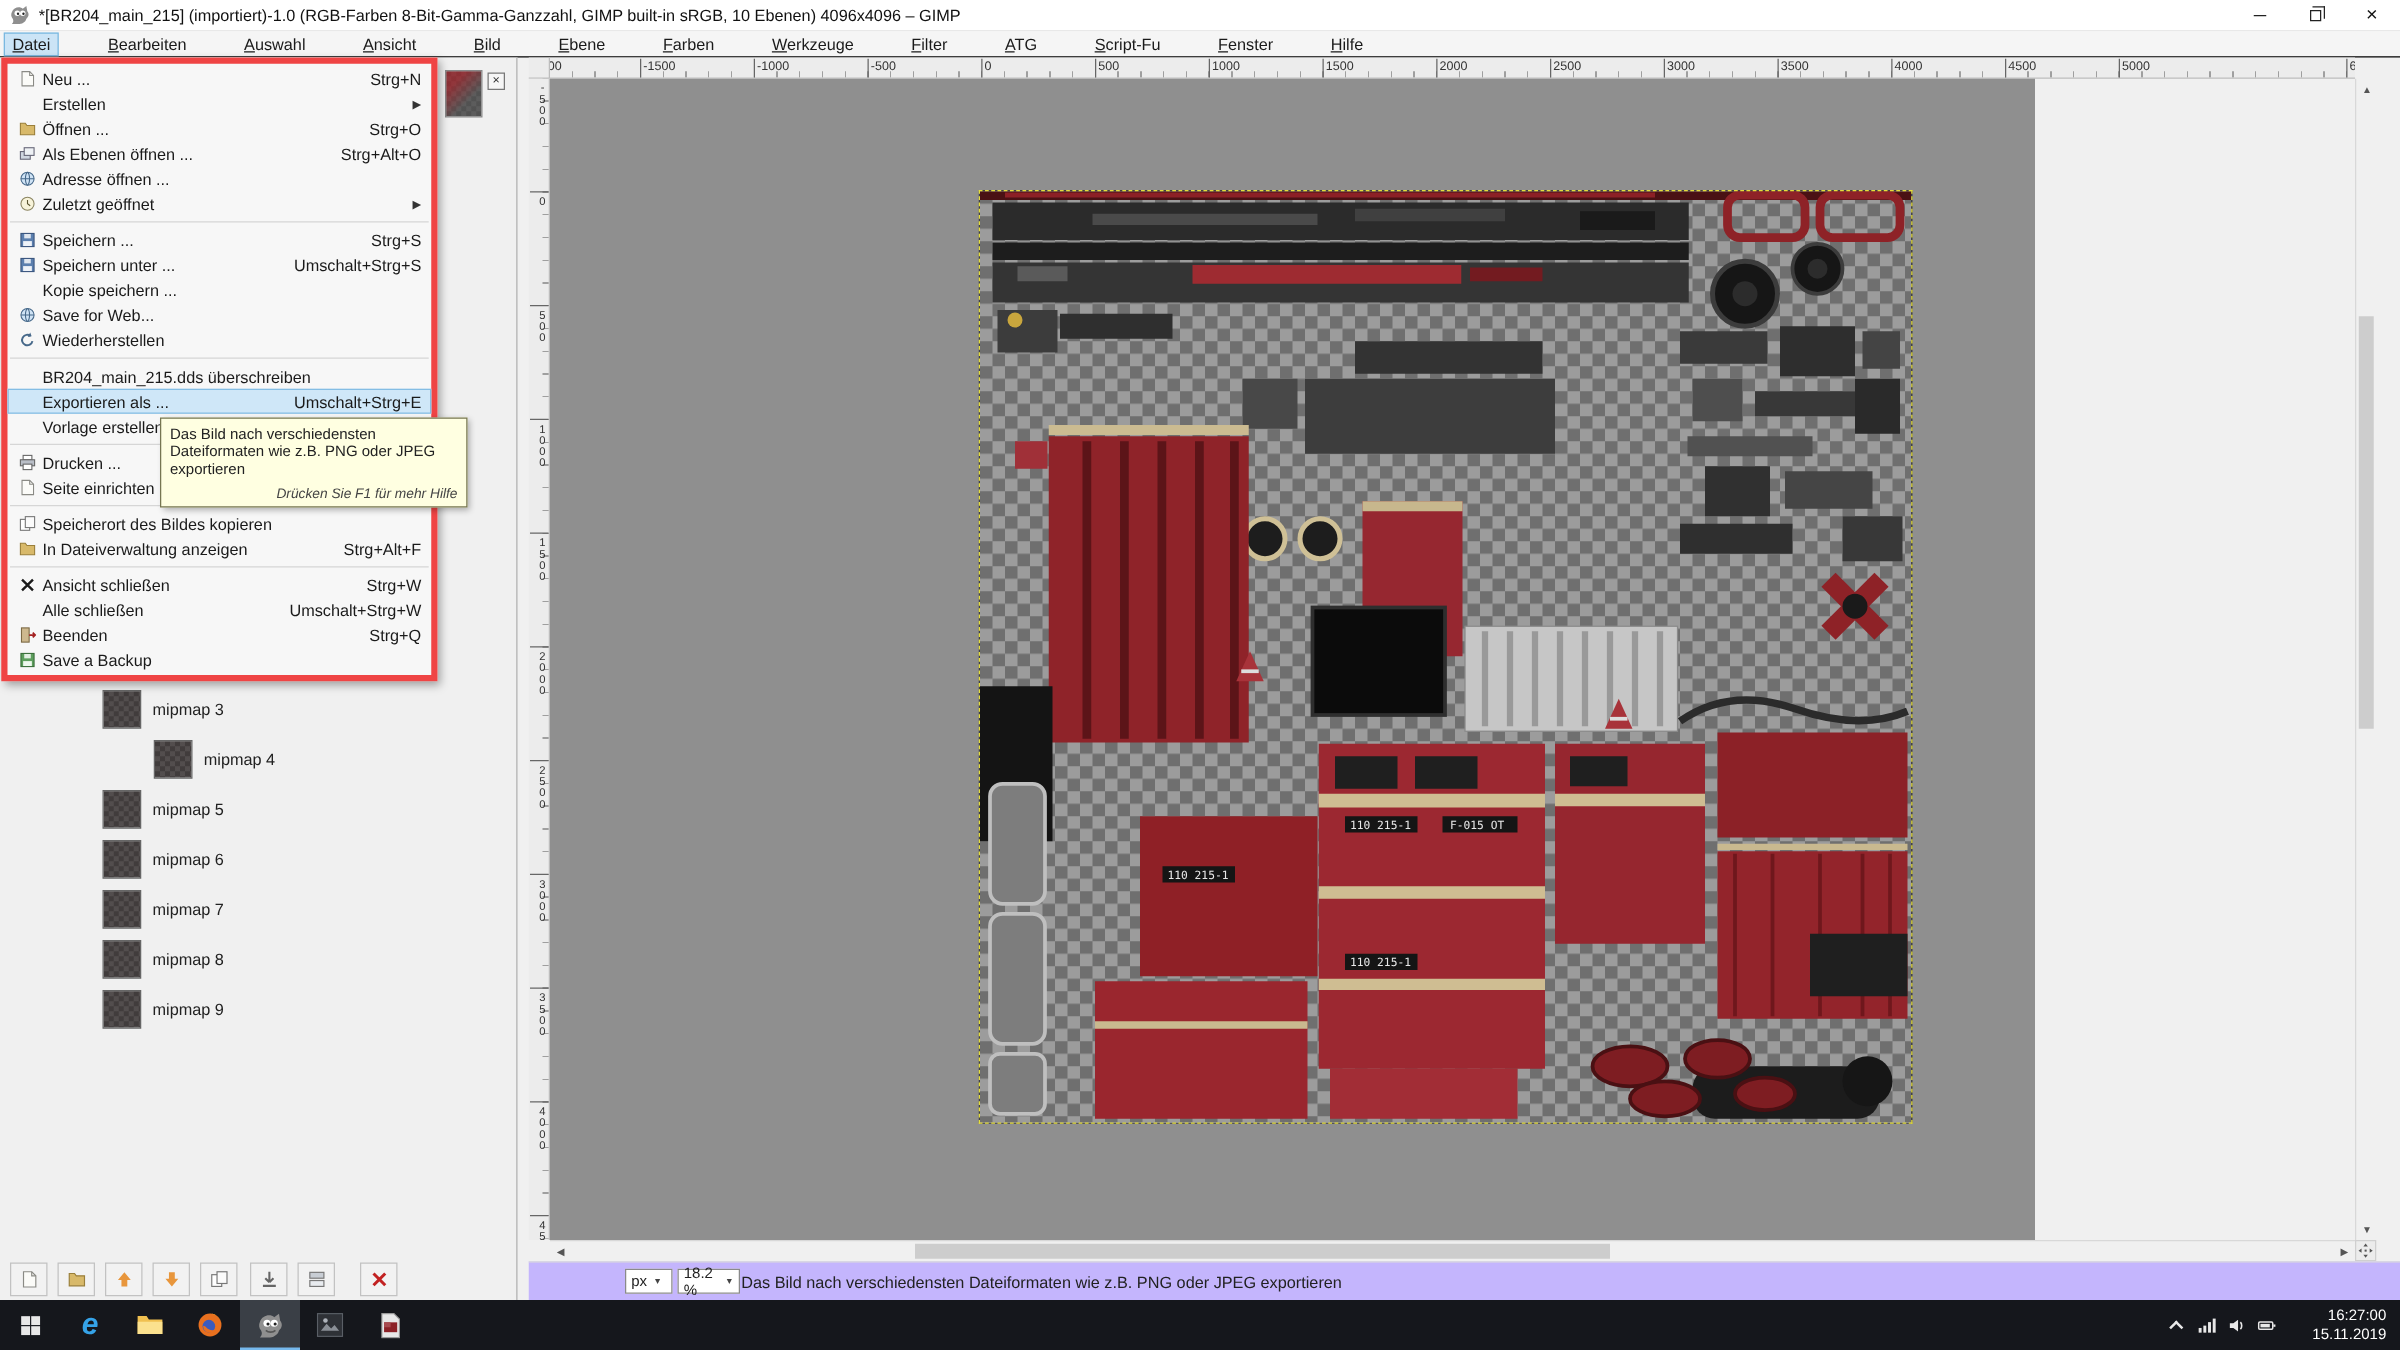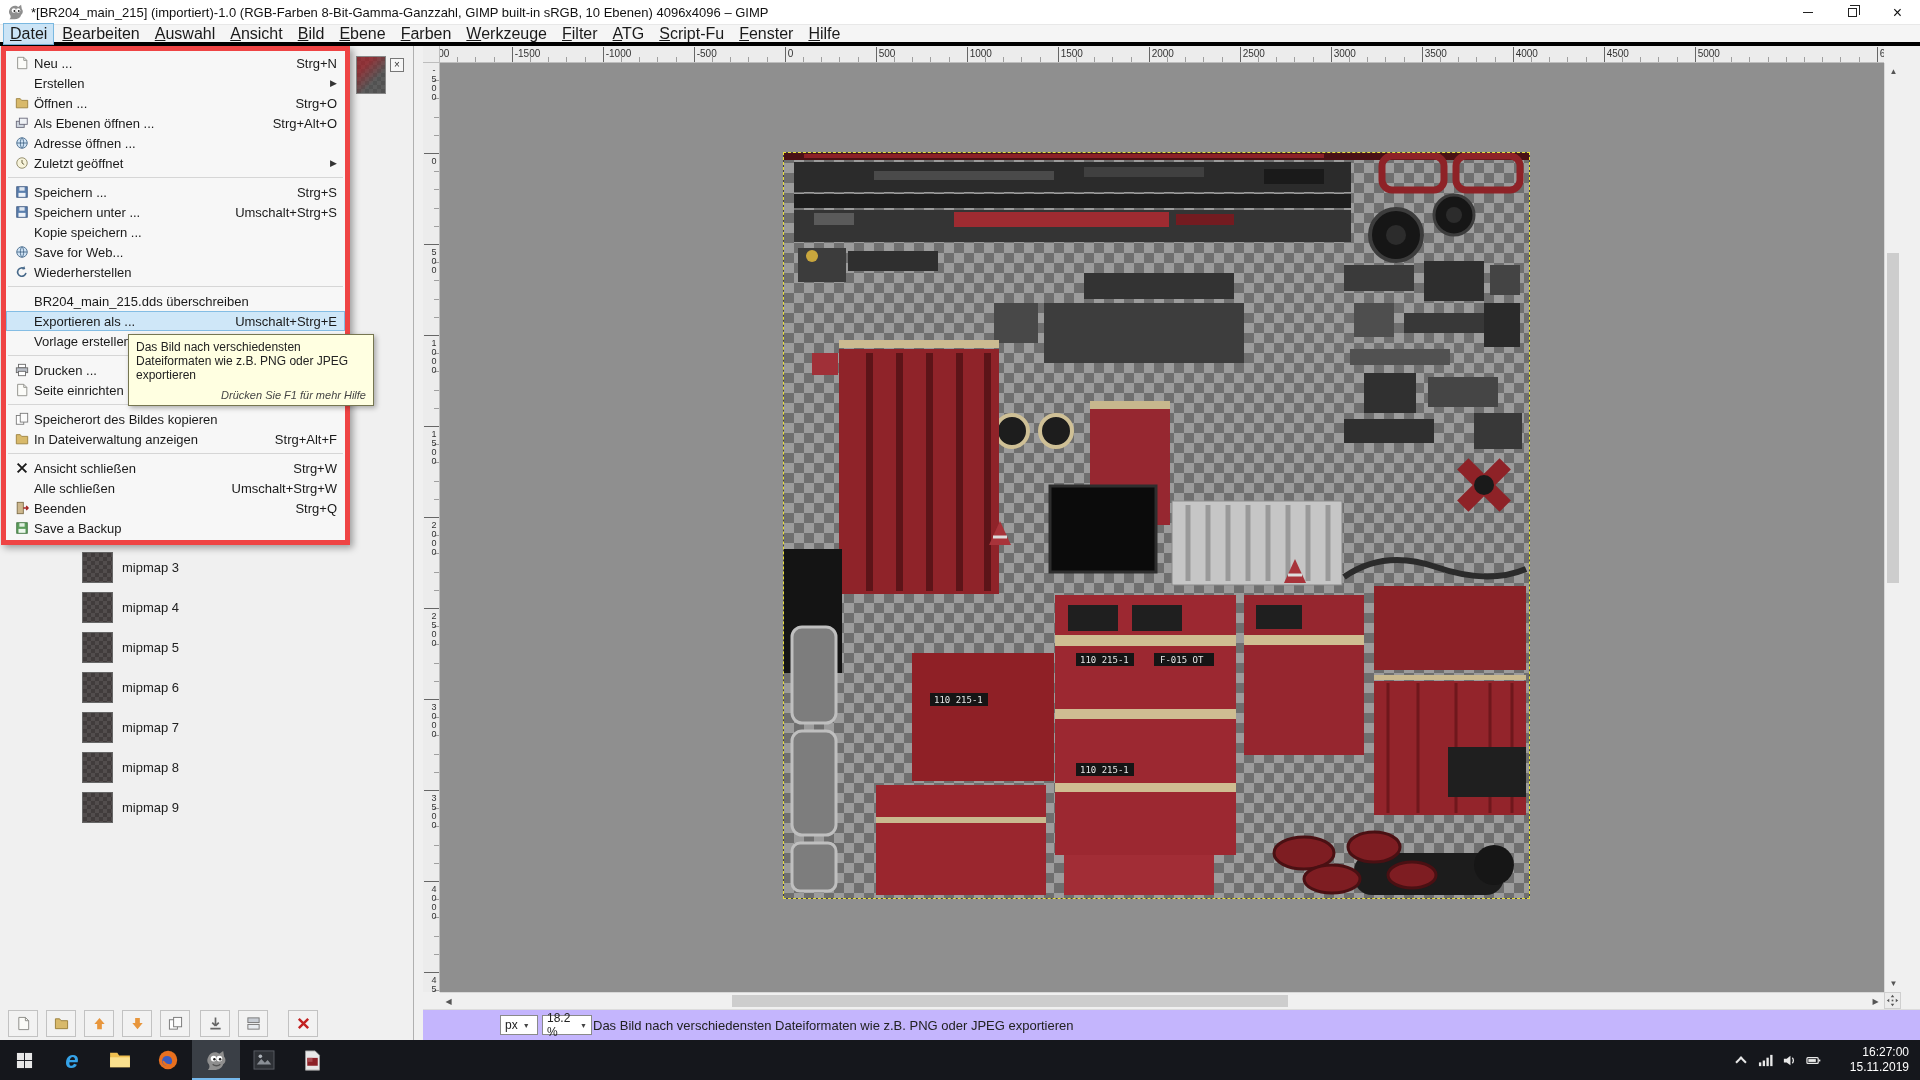--- a/index.html
+++ b/index.html
@@ -12,21 +12,21 @@
   .app-icon{width:18px;height:16px;margin:0 6px 0 7px;flex:0 0 auto;}
   .title-text{font-size:13px;color:#111;white-space:nowrap;}
   .win-controls{position:absolute;right:0;top:0;height:25px;display:flex;}
   .win-btn{width:45px;height:25px;display:flex;align-items:center;justify-content:center;color:#222;}
   .glyph-min{width:10px;height:1px;background:#222;}
   .glyph-restore{position:relative;width:9px;height:9px;border:1px solid #222;background:#fff;}
   .glyph-restore::before{content:"";position:absolute;left:1px;top:-4px;width:9px;height:9px;border:1px solid #222;border-left:0;border-bottom:0;}
   .glyph-close{font-size:16px;line-height:1;color:#111;}
 
   
-  .menubar{position:absolute;left:0;top:25px;right:0;height:21px;background:#f5f5f5;border-bottom:4px solid #000000;display:flex;align-items:center;padding-left:3px;font-size:16px;}
+  .menubar{position:absolute;left:0;top:25px;right:0;height:21px;background:#f5f5f5;border-bottom:1px solid #000000;display:flex;align-items:center;padding-left:3px;font-size:13px;gap:31px;}
   .mb-item{display:inline-block;padding:2px 7px;margin-right:1px;}
   .mb-item::first-letter{text-decoration:underline;}
   .mb-item.active{background:#cbe4f6;outline:1px solid #7ab8e0;outline-offset:-1px;}
 
   
   .dock{position:absolute;left:0;top:46px;width:414px;bottom:40px;background:#f0f0f0;border-right:1px solid #b0b0b0;}
   .image-tab-thumb{position:absolute;left:356px;top:10px;width:30px;height:38px;border:1px solid #888;
     background:linear-gradient(135deg,rgba(140,33,39,.85) 25%,rgba(60,60,60,.72) 65%),
     repeating-conic-gradient(#b0b0b0 0% 25%,#898989 0% 50%) 0 0/8px 8px;}
   .tab-close{position:absolute;left:390px;top:12px;width:14px;height:14px;border:1px solid #777;background:#f6f6f6;
@@ -43,21 +43,21 @@
   .canvas-corner{position:absolute;left:423px;top:46px;width:17px;height:17px;background:#ececec;border-right:1px solid #bdbdbd;border-bottom:1px solid #bdbdbd;}
   .ruler-h{position:absolute;left:440px;top:46px;width:1444px;height:17px;background:#ececec;border-bottom:1px solid #bdbdbd;overflow:hidden;
     background-image:repeating-linear-gradient(to right,#9f9f9f 0 1px,transparent 1px 18.2px);
     background-size:100% 5px;background-position:-1px 100%;background-repeat:no-repeat;}
   .rh-label{position:absolute;top:1px;height:16px;border-left:1px solid #666;padding-left:2px;font-size:10px;line-height:14px;color:#333;white-space:nowrap;}
   .ruler-v{position:absolute;left:423px;top:63px;width:17px;height:929px;background:#ececec;border-right:1px solid #bdbdbd;overflow:hidden;
     background-image:repeating-linear-gradient(to bottom,#9f9f9f 0 1px,transparent 1px 18.2px);
     background-size:5px 100%;background-position:100% -1px;background-repeat:no-repeat;}
   .rv-label{position:absolute;left:1px;width:15px;border-top:1px solid #666;padding-top:2px;font-size:9px;color:#333;
     writing-mode:vertical-rl;text-orientation:upright;letter-spacing:-1px;line-height:11px;}
-  .viewport{position:absolute;left:440px;top:63px;width:1444px;height:929px;background:#8f8f8f;overflow:hidden;}
+  .viewport{position:absolute;left:440px;top:63px;width:1188px;height:929px;background:#8f8f8f;overflow:hidden;}
   .texture{position:absolute;left:344px;top:90px;width:745px;height:745px;
     outline:1px dashed #e6de3c;box-shadow:0 0 0 1px rgba(0,0,0,.55);}
   .texture svg{display:block;}
 
   .scroll-v{position:absolute;left:1884px;top:63px;width:17px;height:929px;background:#f0f0f0;border-left:1px solid #d8d8d8;}
   .scroll-h{position:absolute;left:440px;top:992px;width:1444px;height:17px;background:#f0f0f0;border-top:1px solid #d8d8d8;}
   .sb-arrow{position:absolute;color:#555;font-size:8px;width:17px;height:17px;display:flex;align-items:center;justify-content:center;}
   .sv-thumb{position:absolute;left:2px;right:2px;top:190px;height:330px;background:#cdcdcd;}
   .sh-thumb{position:absolute;top:2px;bottom:2px;left:292px;width:556px;background:#cdcdcd;}
   .nav-btn{position:absolute;left:1884px;top:992px;width:17px;height:17px;background:#ececec;border:1px solid #cfcfcf;display:flex;align-items:center;justify-content:center;}
@@ -141,21 +141,21 @@
     </div>
 
   <div class="dock">
     <div class="image-tab-thumb"></div>
     <div class="tab-close">×</div>
     <div>
         <div class="layer-row" style="top: 503px;">
           <div class="layer-thumb"></div>
           <div class="layer-label">mipmap 3</div>
         </div>
-        <div class="layer-row" style="top: 543px;">
+        <div class="layer-row" style="top: 543px; margin-left: 41px;">
           <div class="layer-thumb"></div>
           <div class="layer-label">mipmap 4</div>
         </div>
         <div class="layer-row" style="top: 583px;">
           <div class="layer-thumb"></div>
           <div class="layer-label">mipmap 5</div>
         </div>
         <div class="layer-row" style="top: 623px; padding-left: 37px;">
           <div class="layer-thumb"></div>
           <div class="layer-label">mipmap 6</div>

